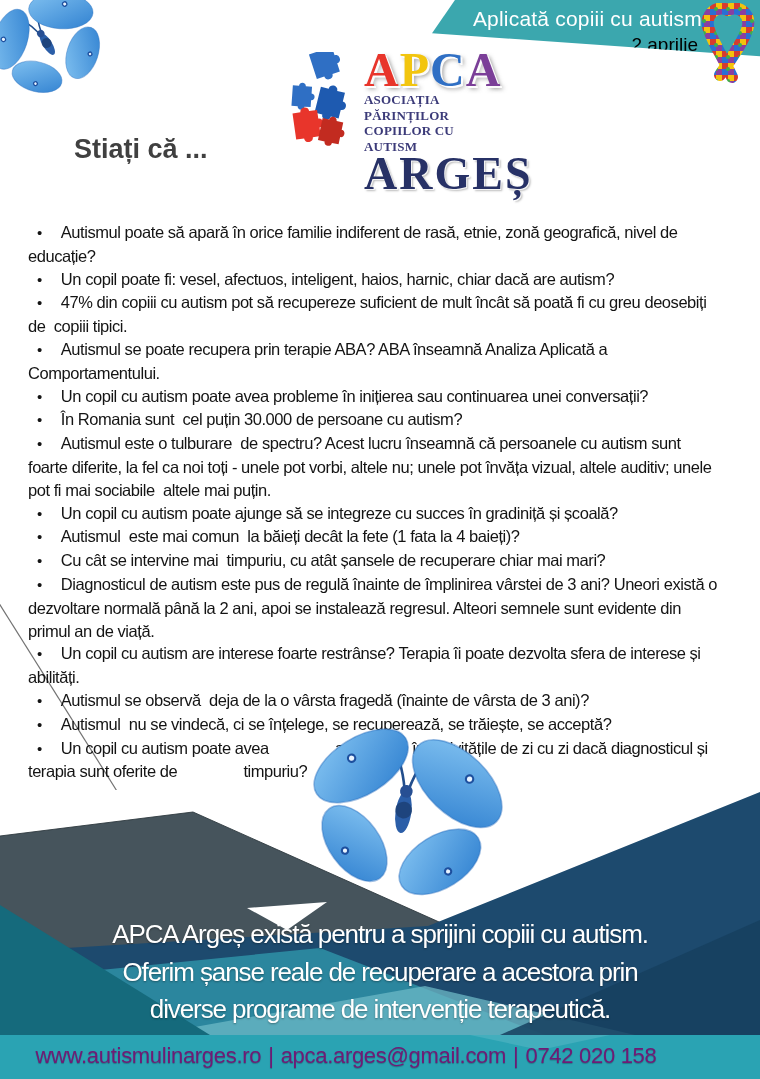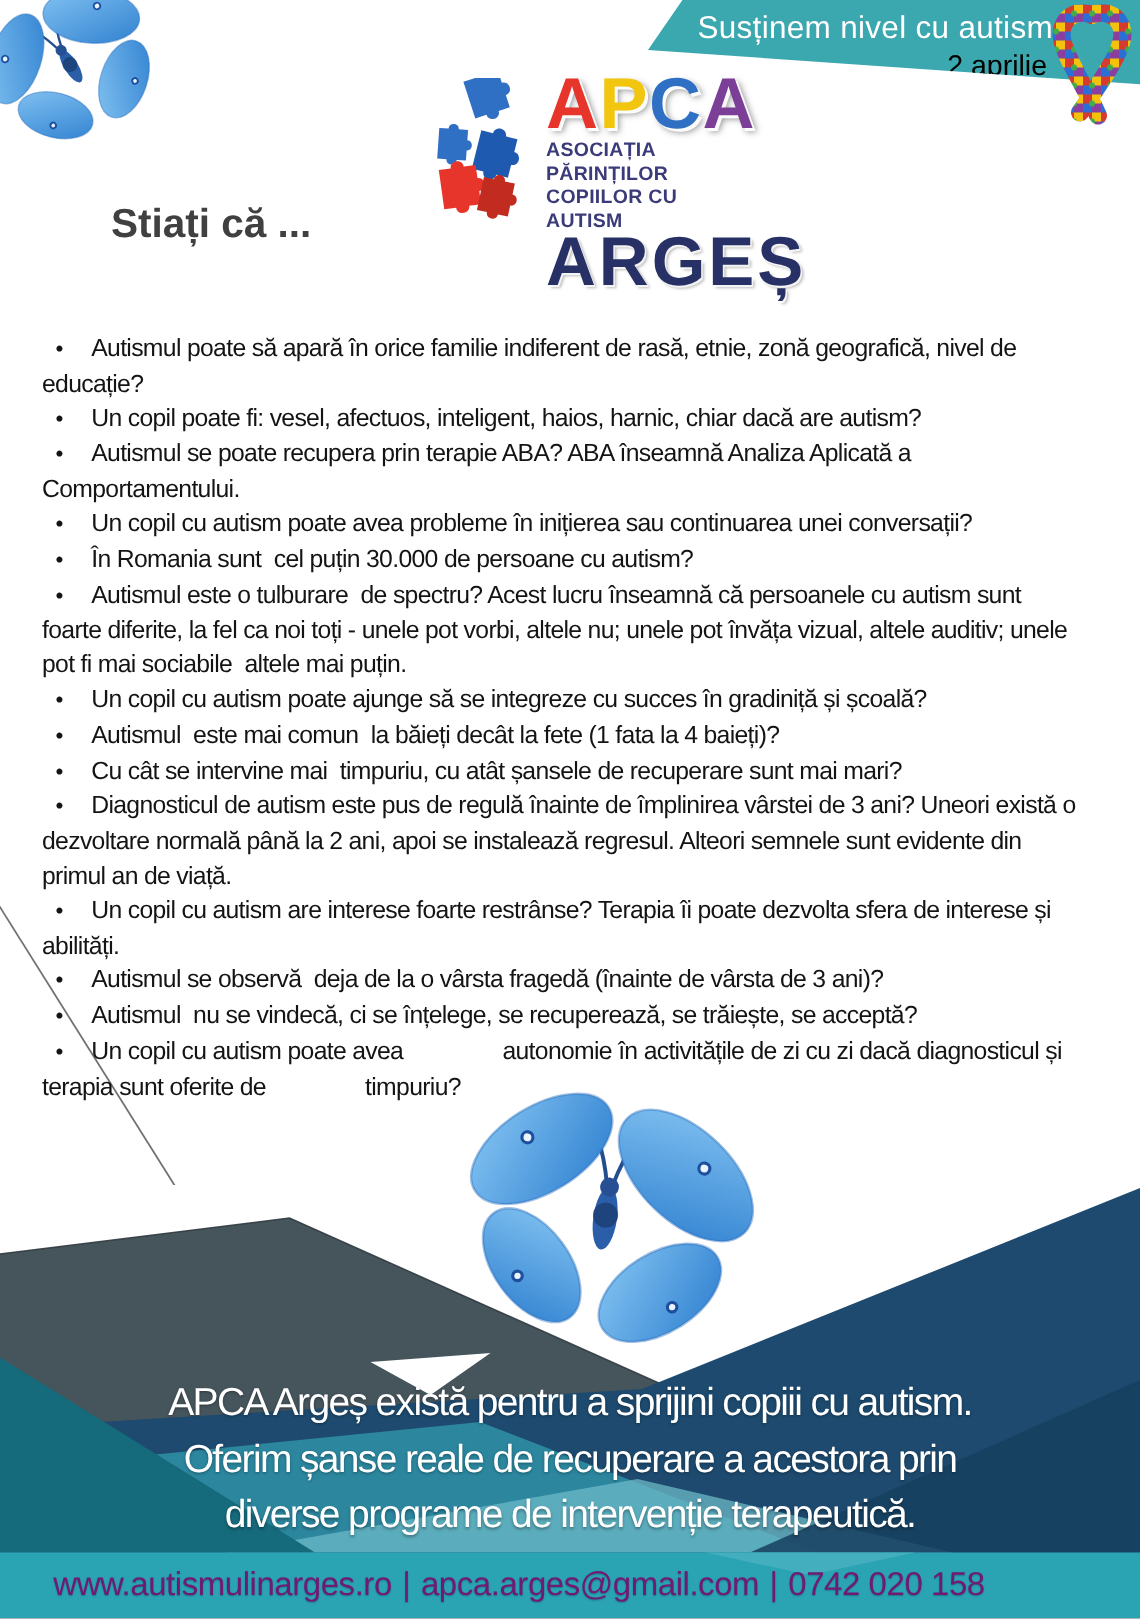--- a/index.html
+++ b/index.html
@@ -19,21 +19,21 @@
     font-size:21px;color:#ffffff;letter-spacing:.2px;
   }
   .top-banner .date{
     position:absolute;top:34px;right:62px;white-space:nowrap;
     font-size:19px;color:#000000;
   }
   .ribbon{position:absolute;top:3px;right:2px;z-index:6;}
   
   .logo{position:absolute;left:288px;top:48px;width:210px;z-index:3;}
   .logo .puzzle{position:absolute;left:0;top:4px;}
-  .logo .ltext{margin-left:76px;}
+  .logo .ltext{margin-left:76px;font-family:Liberation Serif, serif;}
   .logo .acronym{
     font-size:48px;font-weight:bold;letter-spacing:1px;line-height:44px;
     text-shadow:2px 2px 0 rgba(255,255,255,.95),3px 3px 4px rgba(70,70,70,.55);
   }
   .logo .sub{
     font-size:13px;font-weight:bold;color:#3c3b79;line-height:15.5px;letter-spacing:.2px;
   }
   .logo .region{
     font-size:46px;font-weight:bold;color:#273166;letter-spacing:2px;line-height:40px;
     text-shadow:1px 1px 0 rgba(255,255,255,.8),2px 2px 2px rgba(90,90,90,.4);
@@ -106,21 +106,21 @@
       </g>
     </defs>
   </svg>
 
   <svg class="lines" width="760" height="1079">
     <line x1="-3" y1="600" x2="228" y2="968" stroke="#5a5a5a" stroke-width="1.2" opacity="0.85"></line>
     <line x1="318" y1="903" x2="700" y2="845" stroke="#4a4a4a" stroke-width="1.2" opacity="0.85"></line>
   </svg>
 
   <div class="top-banner">
-    <div class="slogan">Susținem nivel cu autism</div>
+    <div class="slogan">Aplicată copiii cu autism</div>
     <div class="date">2 aprilie</div>
   </div>
 
   <svg class="ribbon" width="60" height="86">
     <path d="M30,7 C18,2 8,11 10,23 C12,35 24,52 34,74" stroke="url(#pzp)" stroke-width="12" fill="none" stroke-linecap="round"></path>
     <path d="M30,7 C42,2 52,11 50,23 C48,35 34,54 22,72" stroke="url(#pzp)" stroke-width="12" fill="none" stroke-linecap="round"></path>
   </svg>
 
   <svg class="bfly-top" width="130" height="104" viewBox="0 0 130 104">
     <g transform="translate(56,48) rotate(-32) scale(0.62)">
@@ -154,27 +154,28 @@
       <div class="sub">COPIILOR CU AUTISM</div>
       <div class="region">ARGEȘ</div>
     </div>
   </div>
 
   <div class="heading">Stiați că ...</div>
 
   <div class="facts">
     <p class="fact"><span class="blt">•</span><span class="ftx">Autismul poate să apară în orice familie indiferent de rasă, etnie, zonă geografică, nivel de educație?</span></p>
     <p class="fact"><span class="blt">•</span><span class="ftx">Un copil poate fi: vesel, afectuos, inteligent, haios, harnic, chiar dacă are autism?</span></p>
+    <p class="fact"><span class="blt">•</span><span class="ftx">47% din copiii cu autism pot să recupereze suficient de mult încât să poată fi cu greu deosebiți de  copiii tipici.</span></p>
     <p class="fact"><span class="blt">•</span><span class="ftx">Autismul se poate recupera prin terapie ABA? ABA înseamnă Analiza Aplicată a Comportamentului.</span></p>
     <p class="fact"><span class="blt">•</span><span class="ftx">Un copil cu autism poate avea probleme în inițierea sau continuarea unei conversații?</span></p>
     <p class="fact"><span class="blt">•</span><span class="ftx">În Romania sunt  cel puțin 30.000 de persoane cu autism?</span></p>
     <p class="fact"><span class="blt">•</span><span class="ftx">Autismul este o tulburare  de spectru? Acest lucru înseamnă că persoanele cu autism sunt foarte diferite, la fel ca noi toți - unele pot vorbi, altele nu; unele pot învăța vizual, altele auditiv; unele pot fi mai sociabile  altele mai puțin.</span></p>
     <p class="fact"><span class="blt">•</span><span class="ftx">Un copil cu autism poate ajunge să se integreze cu succes în gradiniță și școală?</span></p>
     <p class="fact"><span class="blt">•</span><span class="ftx">Autismul  este mai comun  la băieți decât la fete (1 fata la 4 baieți)?</span></p>
-    <p class="fact"><span class="blt">•</span><span class="ftx">Cu cât se intervine mai  timpuriu, cu atât șansele de recuperare sunt mai mari?</span></p>
+    <p class="fact"><span class="blt">•</span><span class="ftx">Cu cât se intervine mai  timpuriu, cu atât șansele de recuperare chiar mai mari?</span></p>
     <p class="fact"><span class="blt">•</span><span class="ftx">Diagnosticul de autism este pus de regulă înainte de împlinirea vârstei de 3 ani? Uneori există o dezvoltare normală până la 2 ani, apoi se instalează regresul. Alteori semnele sunt evidente din primul an de viață.</span></p>
     <p class="fact"><span class="blt">•</span><span class="ftx">Un copil cu autism are interese foarte restrânse? Terapia îi poate dezvolta sfera de interese și abilități.</span></p>
     <p class="fact"><span class="blt">•</span><span class="ftx">Autismul se observă  deja de la o vârsta fragedă (înainte de vârsta de 3 ani)?</span></p>
     <p class="fact"><span class="blt">•</span><span class="ftx">Autismul  nu se vindecă, ci se înțelege, se recuperează, se trăiește, se acceptă?</span></p>
     <p class="fact"><span class="blt">•</span><span class="ftx">Un copil cu autism poate avea                autonomie în activitățile de zi cu zi dacă diagnosticul și terapia sunt oferite de                timpuriu?</span></p>
   </div>
 
   <svg class="bottom-art" width="760" height="289">
     <rect width="760" height="289" fill="#ffffff"></rect>
     <polygon points="0,46 193,22 457,140 200,230 0,175" fill="#46545c"></polygon>

